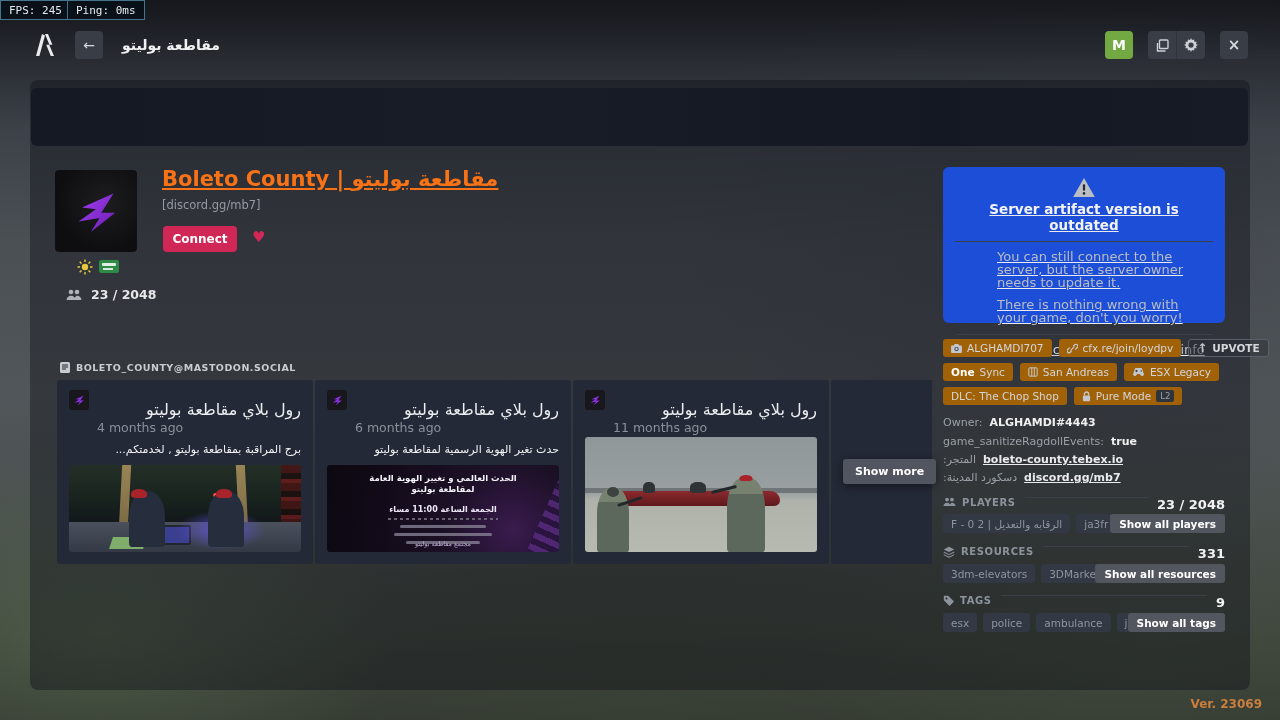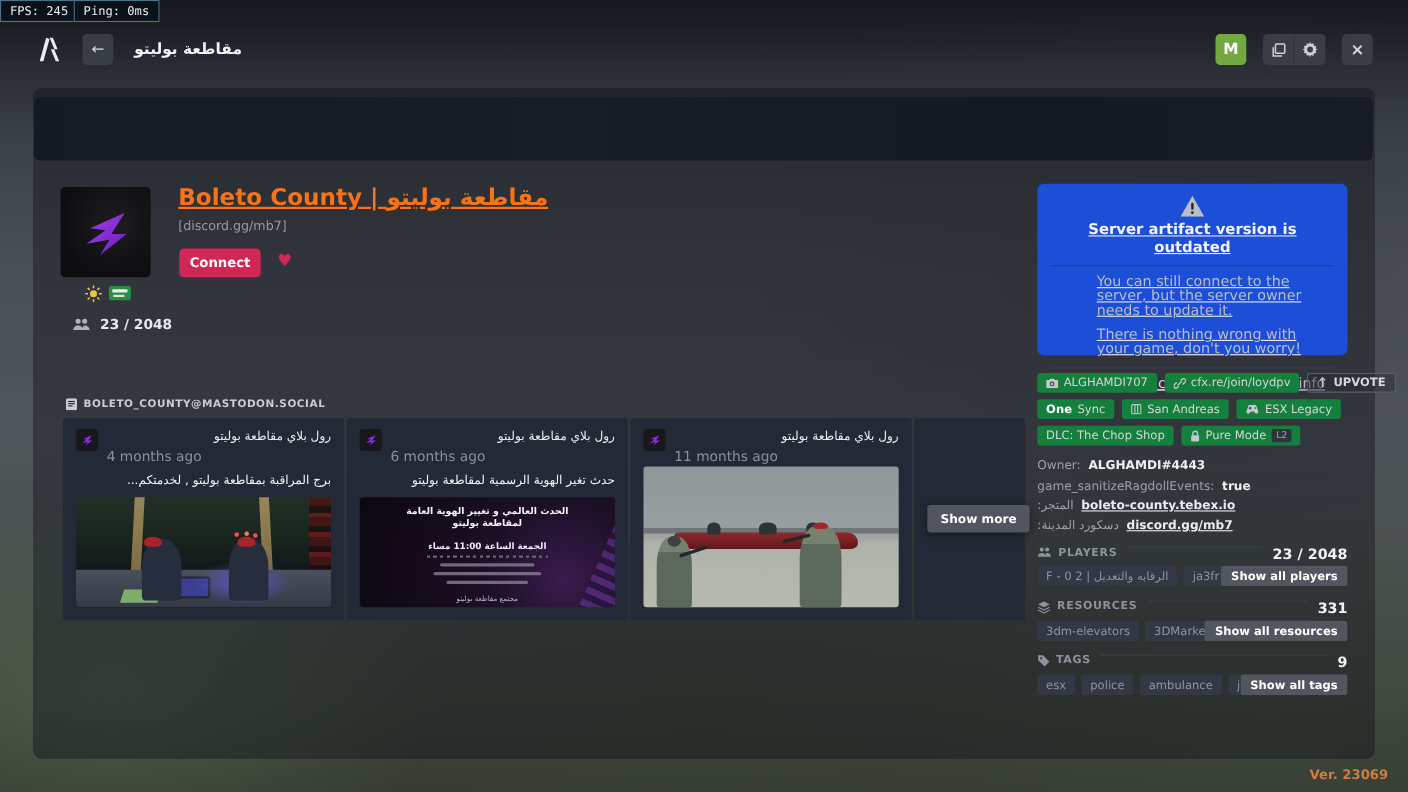--- a/index.html
+++ b/index.html
@@ -48,21 +48,21 @@
   .players-line { position:absolute; left:66px; top:287px; display:flex; align-items:center; gap:9px;
     color:#e6e8ea; font-size:12.5px; font-weight:600; }
 
   
   .feed-label { position:absolute; left:60px; top:362px; display:flex; align-items:center; gap:6px;
     color:#c9ccd1; font-size:9.5px; font-weight:700; letter-spacing:.5px; }
   .cards { position:absolute; left:57px; top:380px; width:875px; height:184px; display:flex; gap:2px; overflow:hidden; }
   .post-card { width:256px; flex:0 0 256px; height:184px; background:#242937; border-radius:3px; padding:10px 12px 12px; display:flex; flex-direction:column; }
   .post-head { display:grid; grid-template-columns:20px 1fr; column-gap:8px; }
   .post-ava { width:20px; height:20px; border-radius:3px; background:#17171c; display:flex; align-items:center; justify-content:center; grid-row:1 / span 2; }
-  .post-author { font-size:11px; color:#eceef0; text-align:right; direction:rtl; line-height:14px; }
+  .post-author { font-size:16px; color:#eceef0; text-align:right; direction:rtl; line-height:14px;margin-top:13px; }
   .post-time { font-size:12.5px; color:#8b9099; line-height:18px; margin-top:2px; }
   .post-text { font-size:11px; color:#f2f3f5; direction:rtl; text-align:right; margin:6px 0 8px; line-height:14px; }
   .post-img { flex:1; border-radius:3px; position:relative; overflow:hidden; }
 
   
   .sc1 { background:linear-gradient(180deg,#232f26 0%,#18231e 40%,#11151a 72%,#0d1014 100%); }
   .sc1 .beam { position:absolute; top:-4px; bottom:0; width:9px; background:linear-gradient(180deg,#9b8657,#6f5f3d); }
   .sc1 .console { position:absolute; left:0; right:0; bottom:0; height:34%; background:linear-gradient(180deg,#4a515c,#333945); }
   .sc1 .glow { position:absolute; left:46%; bottom:2%; width:90px; height:40px; background:radial-gradient(ellipse, rgba(101,85,230,.8), transparent 70%); }
   .sc1 .screen { position:absolute; left:38%; bottom:8%; width:34px; height:20px; background:#3b3f8f; border:2px solid #23262e; border-radius:2px; }
@@ -107,21 +107,21 @@
   .warn-ico { display:flex; justify-content:center; margin-top:1px; }
   .warn-title { text-align:center; font-size:13.5px; font-weight:700; color:#f2f3f5; margin-top:4px; }
   .warn-div { height:1px; background:#3a3f49; margin:8px -2px; }
   .warn-body { font-size:13px; color:#b9bdc4; line-height:13px;margin-left:40px; }
   .warn-body + .warn-body { margin-top:9px; }
   .warn-link { color:#cdd1d7; text-decoration:underline; cursor:pointer; }
 
   
   .chip-row { position:absolute; left:943px; display:flex; gap:7px; }
   .chip { height:18px; display:inline-flex; align-items:center; gap:5px; padding:0 8px; border-radius:3px;
-    background:#15803d; color:#d3d6da; font-size:10.5px; white-space:nowrap; }
+    background:#a16207; color:#d3d6da; font-size:10.5px; white-space:nowrap; }
   .chip .ic { display:flex; color:#c3c7cd; }
   .chip.outline { background:rgba(40,44,52,.45); border:1px solid #5a606b; font-weight:700; cursor:pointer; }
   .chip .sub { background:#2e333c; border-radius:2px; font-size:8.5px; padding:1px 4px; color:#9aa0a8; }
   .b { font-weight:700; color:#fff; }
 
   
   .detail-line { position:absolute; left:943px; font-size:11px; color:#9aa0a8; display:flex; align-items:center; gap:7px; white-space:nowrap; }
   .detail-line .val { color:#eff0f2; font-weight:600; }
   .detail-line a { color:#e9ebee; font-weight:600; text-decoration:underline; cursor:pointer; }
 

